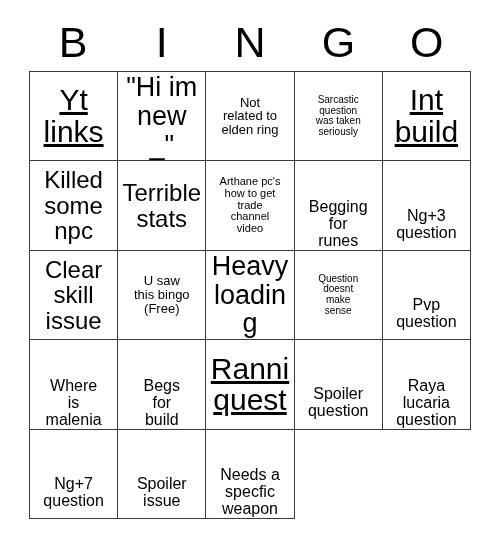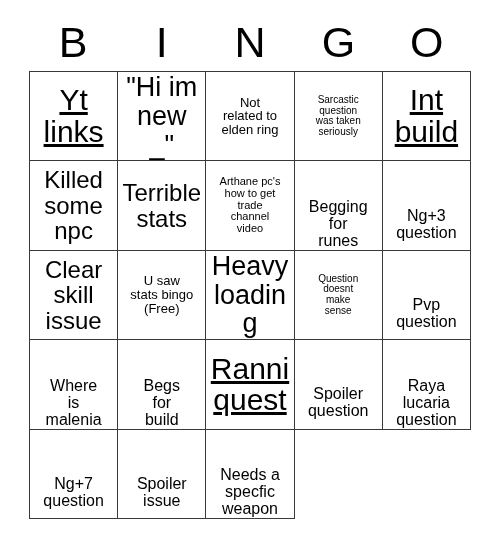--- a/index.html
+++ b/index.html
@@ -145,21 +145,21 @@
         <span class="cell-text">Ng+3
 question</span>
       </div>
       <div class="cell fs-lg">
         <span class="cell-text">Clear
 skill
 issue</span>
       </div>
       <div class="cell fs-sm">
         <span class="cell-text">U saw
-stats bingo
+this bingo
 (Free)</span>
       </div>
       <div class="cell fs-xl">
         <span class="cell-text">Heavy
 loading</span>
       </div>
       <div class="cell fs-xs">
         <span class="cell-text">Question
 doesnt
 make

